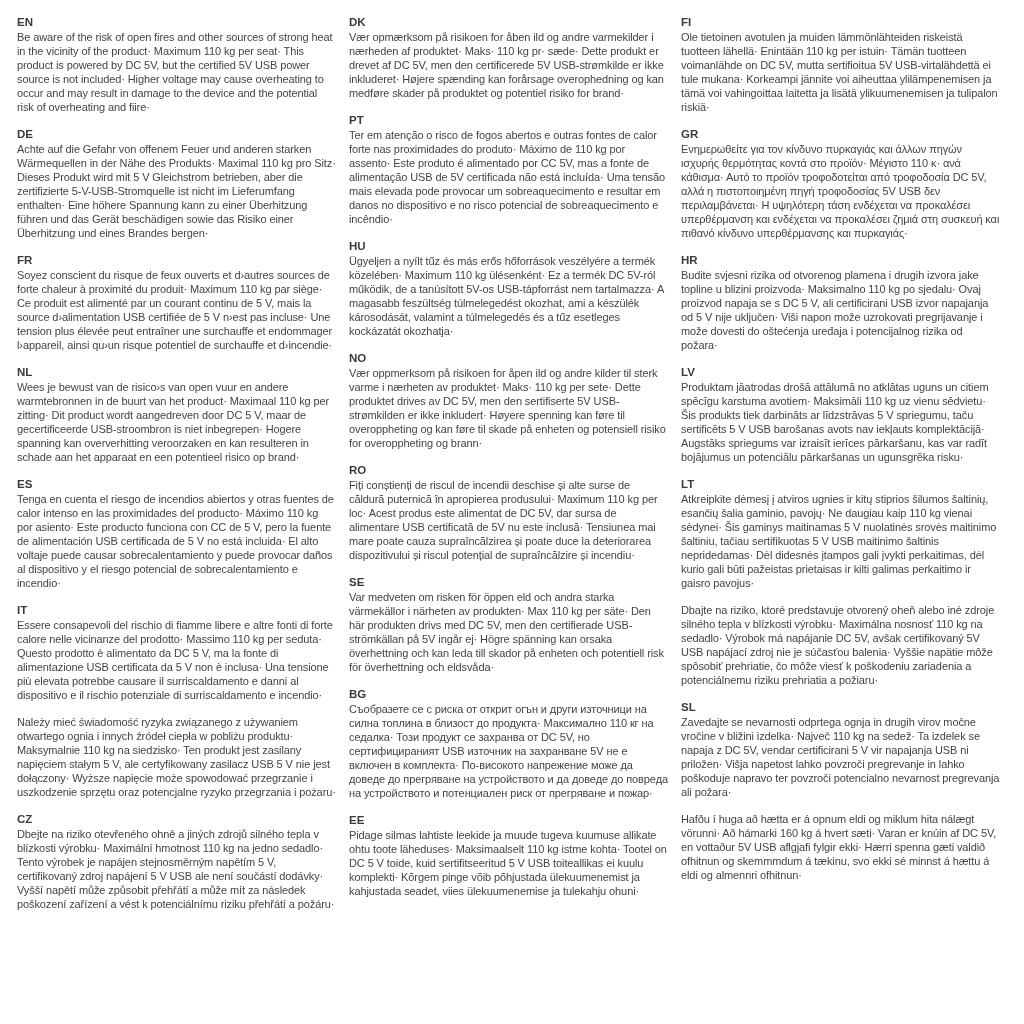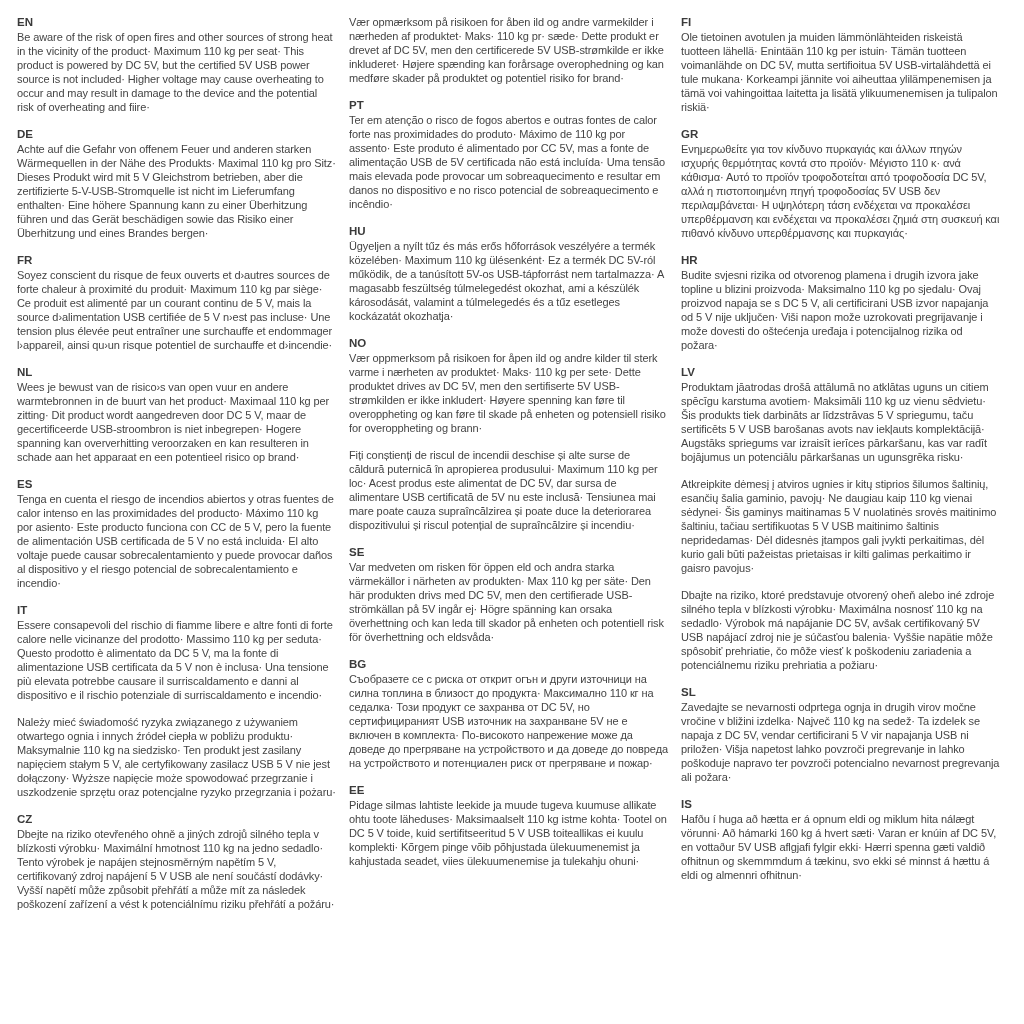--- a/index.html
+++ b/index.html
@@ -68,35 +68,37 @@
       <section class="lang-section">
         <p class="lang-text">Należy mieć świadomość ryzyka związanego z używaniem otwartego ognia i innych źródeł ciepła w pobliżu produktu· Maksymalnie 110 kg na siedzisko· Ten produkt jest zasilany napięciem stałym 5 V, ale certyfikowany zasilacz USB 5 V nie jest dołączony· Wyższe napięcie może spowodować przegrzanie i uszkodzenie sprzętu oraz potencjalne ryzyko przegrzania i pożaru·</p>
       </section>
       <section class="lang-section">
         <h2 class="lang-code">CZ</h2>
         <p class="lang-text">Dbejte na riziko otevřeného ohně a jiných zdrojů silného tepla v blízkosti výrobku· Maximální hmotnost 110 kg na jedno sedadlo· Tento výrobek je napájen stejnosměrným napětím 5 V, certifikovaný zdroj napájení 5 V USB ale není součástí dodávky· Vyšší napětí může způsobit přehřátí a může mít za následek poškození zařízení a vést k potenciálnímu riziku přehřátí a požáru·</p>
       </section>
     </div>
   <div class="col">
       <section class="lang-section">
+        <h2 class="lang-code">DK</h2>
         <p class="lang-text">Vær opmærksom på risikoen for åben ild og andre varmekilder i nærheden af produktet· Maks· 110 kg pr· sæde· Dette produkt er drevet af DC 5V, men den certificerede 5V USB-strømkilde er ikke inkluderet· Højere spænding kan forårsage overophedning og kan medføre skader på produktet og potentiel risiko for brand·</p>
       </section>
       <section class="lang-section">
         <h2 class="lang-code">PT</h2>
         <p class="lang-text">Ter em atenção o risco de fogos abertos e outras fontes de calor forte nas proximidades do produto· Máximo de 110 kg por assento· Este produto é alimentado por CC 5V, mas a fonte de alimentação USB de 5V certificada não está incluída· Uma tensão mais elevada pode provocar um sobreaquecimento e resultar em danos no dispositivo e no risco potencial de sobreaquecimento e incêndio·</p>
       </section>
       <section class="lang-section">
         <h2 class="lang-code">HU</h2>
         <p class="lang-text">Ügyeljen a nyílt tűz és más erős hőforrások veszélyére a termék közelében· Maximum 110 kg ülésenként· Ez a termék DC 5V-ról működik, de a tanúsított 5V-os USB-tápforrást nem tartalmazza· A magasabb feszültség túlmelegedést okozhat, ami a készülék károsodását, valamint a túlmelegedés és a tűz esetleges kockázatát okozhatja·</p>
       </section>
       <section class="lang-section">
         <h2 class="lang-code">NO</h2>
         <p class="lang-text">Vær oppmerksom på risikoen for åpen ild og andre kilder til sterk varme i nærheten av produktet· Maks· 110 kg per sete· Dette produktet drives av DC 5V, men den sertifiserte 5V USB-strømkilden er ikke inkludert· Høyere spenning kan føre til overoppheting og kan føre til skade på enheten og potensiell risiko for overoppheting og brann·</p>
       </section>
       <section class="lang-section">
+        <h2 class="lang-code">RO</h2>
         <p class="lang-text">Fiți conștienți de riscul de incendii deschise și alte surse de căldură puternică în apropierea produsului· Maximum 110 kg per loc· Acest produs este alimentat de DC 5V, dar sursa de alimentare USB certificată de 5V nu este inclusă· Tensiunea mai mare poate cauza supraîncălzirea și poate duce la deteriorarea dispozitivului și riscul potențial de supraîncălzire și incendiu·</p>
       </section>
       <section class="lang-section">
         <h2 class="lang-code">SE</h2>
         <p class="lang-text">Var medveten om risken för öppen eld och andra starka värmekällor i närheten av produkten· Max 110 kg per säte· Den här produkten drivs med DC 5V, men den certifierade USB-strömkällan på 5V ingår ej· Högre spänning kan orsaka överhettning och kan leda till skador på enheten och potentiell risk för överhettning och eldsvåda·</p>
       </section>
       <section class="lang-section">
         <h2 class="lang-code">BG</h2>
         <p class="lang-text">Съобразете се с риска от открит огън и други източници на силна топлина в близост до продукта· Максимално 110 кг на седалка· Този продукт се захранва от DC 5V, но сертифицираният USB източник на захранване 5V не е включен в комплекта· По-високото напрежение може да доведе до прегряване на устройството и да доведе до повреда на устройството и потенциален риск от прегряване и пожар·</p>
       </section>
@@ -116,27 +118,27 @@
       </section>
       <section class="lang-section">
         <h2 class="lang-code">HR</h2>
         <p class="lang-text">Budite svjesni rizika od otvorenog plamena i drugih izvora jake topline u blizini proizvoda· Maksimalno 110 kg po sjedalu· Ovaj proizvod napaja se s DC 5 V, ali certificirani USB izvor napajanja od 5 V nije uključen· Viši napon može uzrokovati pregrijavanje i može dovesti do oštećenja uređaja i potencijalnog rizika od požara·</p>
       </section>
       <section class="lang-section">
         <h2 class="lang-code">LV</h2>
         <p class="lang-text">Produktam jāatrodas drošā attālumā no atklātas uguns un citiem spēcīgu karstuma avotiem· Maksimāli 110 kg uz vienu sēdvietu· Šis produkts tiek darbināts ar līdzstrāvas 5 V spriegumu, taču sertificēts 5 V USB barošanas avots nav iekļauts komplektācijā· Augstāks spriegums var izraisīt ierīces pārkaršanu, kas var radīt bojājumus un potenciālu pārkaršanas un ugunsgrēka risku·</p>
       </section>
       <section class="lang-section">
+        <h2 class="lang-code">LT</h2>
         <p class="lang-text">Atkreipkite dėmesį į atviros ugnies ir kitų stiprios šilumos šaltinių, esančių šalia gaminio, pavojų· Ne daugiau kaip 110 kg vienai sėdynei· Šis gaminys maitinamas 5 V nuolatinės srovės maitinimo šaltiniu, tačiau sertifikuotas 5 V USB maitinimo šaltinis nepridedamas· Dėl didesnės įtampos gali įvykti perkaitimas, dėl kurio gali būti pažeistas prietaisas ir kilti galimas perkaitimo ir gaisro pavojus·</p>
       </section>
       <section class="lang-section">
         <p class="lang-text">Dbajte na riziko, ktoré predstavuje otvorený oheň alebo iné zdroje silného tepla v blízkosti výrobku· Maximálna nosnosť 110 kg na sedadlo· Výrobok má napájanie DC 5V, avšak certifikovaný 5V USB napájací zdroj nie je súčasťou balenia· Vyššie napätie môže spôsobiť prehriatie, čo môže viesť k poškodeniu zariadenia a potenciálnemu riziku prehriatia a požiaru·</p>
       </section>
       <section class="lang-section">
         <h2 class="lang-code">SL</h2>
         <p class="lang-text">Zavedajte se nevarnosti odprtega ognja in drugih virov močne vročine v bližini izdelka· Največ 110 kg na sedež· Ta izdelek se napaja z DC 5V, vendar certificirani 5 V vir napajanja USB ni priložen· Višja napetost lahko povzroči pregrevanje in lahko poškoduje napravo ter povzroči potencialno nevarnost pregrevanja ali požara·</p>
       </section>
       <section class="lang-section">
-        <h2 class="lang-code">IS</h2>
         <p class="lang-text">Hafðu í huga að hætta er á opnum eldi og miklum hita nálægt vörunni· Að hámarki 160 kg á hvert sæti· Varan er knúin af DC 5V, en vottaður 5V USB aflgjafi fylgir ekki· Hærri spenna gæti valdið ofhitnun og skemmmdum á tækinu, svo ekki sé minnst á hættu á eldi og almennri ofhitnun·</p>
       </section>
     </div>
 </div>
 
 </body></html>

